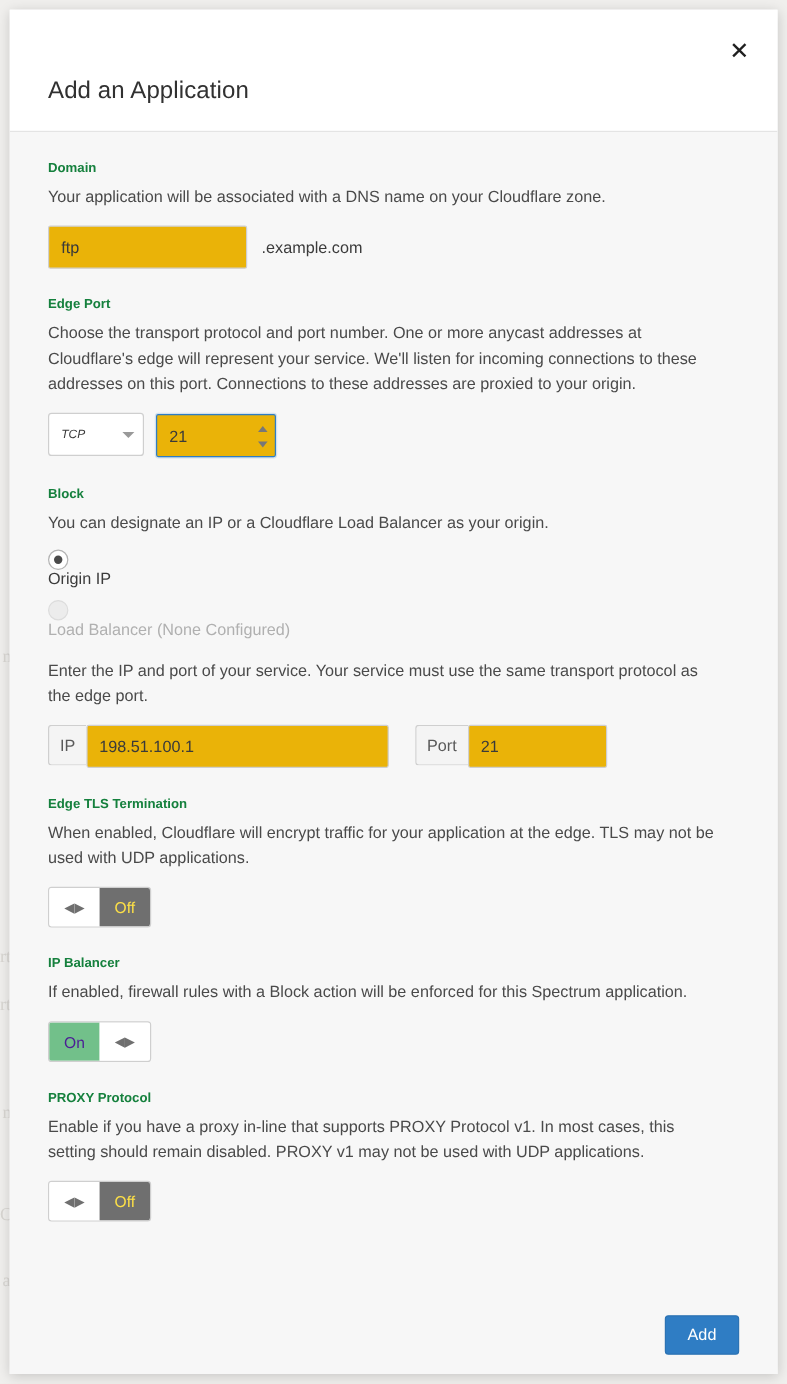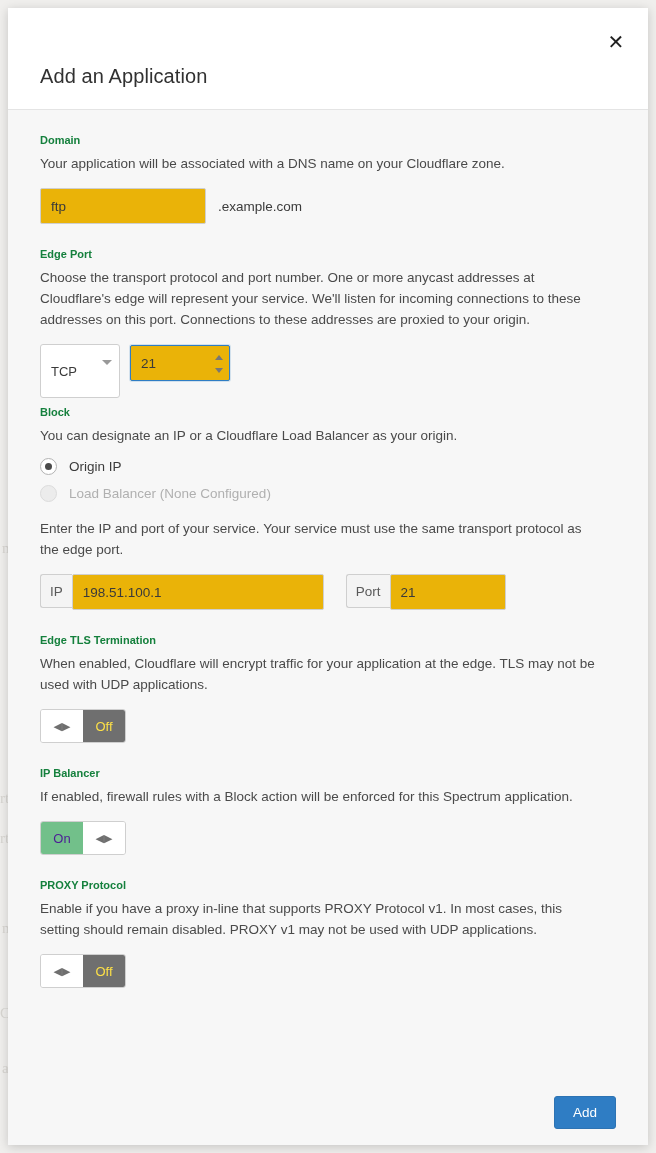--- a/index.html
+++ b/index.html
@@ -108,29 +108,30 @@
 
   .select-wrap {
     position: relative;
     width: 80px;
     height: 38px;
   }
   select.proto {
     appearance: none;
     -webkit-appearance: none;
     width: 80px;
-    height: 54px;
+    height: 36px;
     border: 1px solid #cfcfcf;
     border-radius: 3px;
     background: #fff;
     font-family: "Liberation Sans", sans-serif;
-    font-size: 13px;
+    font-size: 10px;
     color: #3a3a3a;
     padding: 0 22px 0 10px;
     outline: none;
+    font-style: italic;
   }
   .select-caret {
     position: absolute;
     right: 8px;
     top: 16px;
     width: 0; height: 0;
     border-left: 5px solid transparent;
     border-right: 5px solid transparent;
     border-top: 5px solid #999;
     pointer-events: none;
@@ -164,22 +165,22 @@
   }
   .spinner .down {
     width: 0; height: 0;
     border-left: 4px solid transparent;
     border-right: 4px solid transparent;
     border-top: 5px solid #777;
   }
 
   .radio-row {
     display: flex;
-    align-items: center;
     margin-bottom: 10px;
+    flex-direction: column;
   }
   .radio {
     width: 17px; height: 17px;
     border-radius: 50%;
     border: 1px solid #b3b3b3;
     background: #fff;
     margin-right: 12px;
     display: flex;
     align-items: center;
     justify-content: center;

